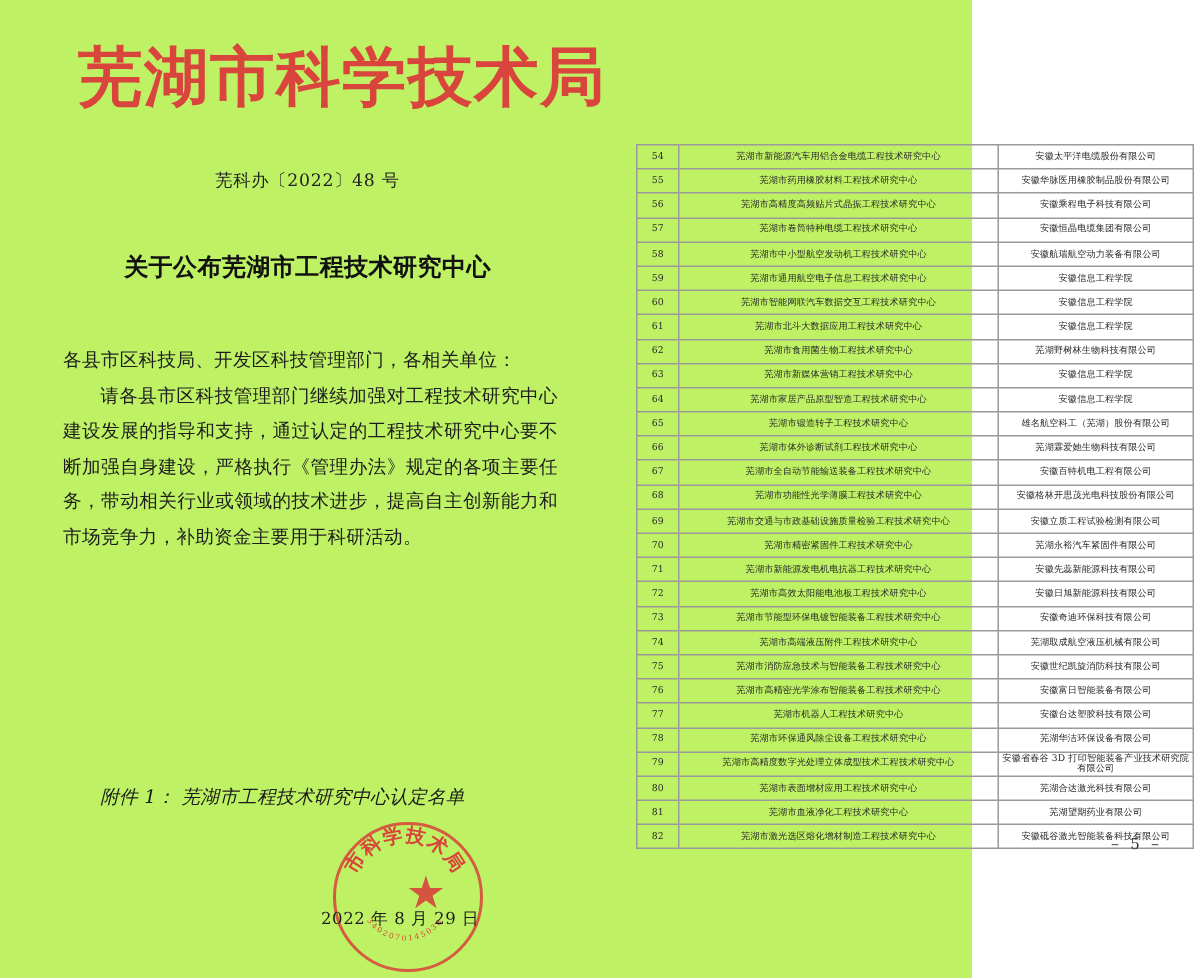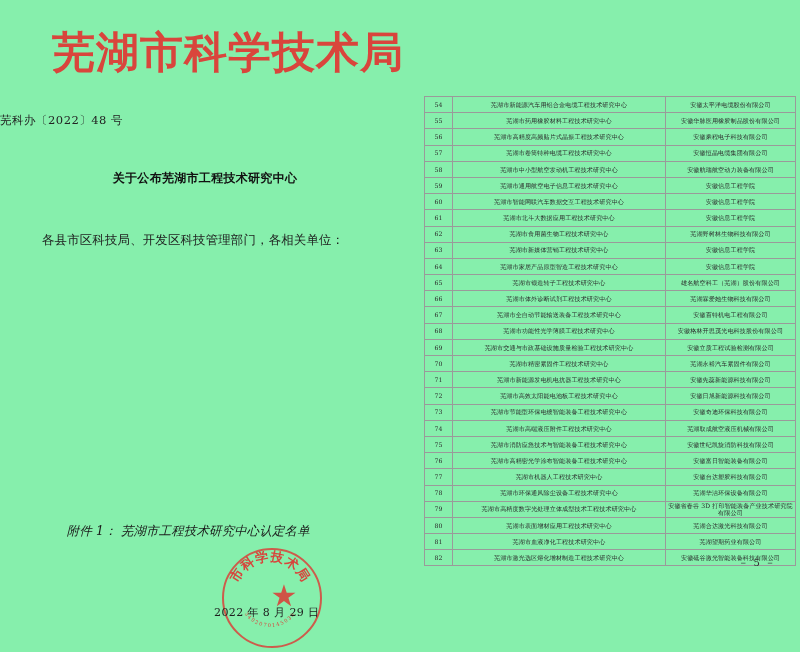--- a/index.html
+++ b/index.html
@@ -9,23 +9,23 @@
   }
   body {
     width: 800px;
     height: 652px;
     overflow: hidden;
     font-family: "DejaVu Serif", "Liberation Serif", serif;
     color: #1a1a1a;
   }
   .page {
     position: relative;
-    width: 800px;
+    width: 648px;
     height: 652px;
-    background: #86efac;
+    background: #bef264;
   }
 
   
   .doc {
     position: absolute;
     left: 0;
     top: 0;
     width: 410px;
     height: 652px;
     padding: 0;
@@ -43,33 +43,33 @@
     font-size: 43px;
     line-height: 52px;
     letter-spacing: 1px;
     white-space: nowrap;
   }
   .docnum {
     position: absolute;
     left: 0;
     top: 113px;
     width: 410px;
-    text-align: left;
+    text-align: center;
     font-size: 11.5px;
     letter-spacing: 0.5px;
     color: #222;
   }
   .doc-title {
     position: absolute;
     left: 40px;
     top: 166px;
     width: 330px;
     text-align: center;
     font-weight: bold;
-    font-size: 12px;
+    font-size: 16px;
     line-height: 24px;
     color: #111;
     letter-spacing: 0.3px;
   }
   .body-text {
     position: absolute;
     left: 42px;
     top: 228px;
     width: 330px;
     font-size: 12.4px;
@@ -222,20 +222,21 @@
     <div class="letterhead">芜湖市科学技术局</div>
 
     <div class="docnum">芜科办〔2022〕48 号</div>
 
     <div class="doc-title">
       <div>关于公布芜湖市工程技术研究中心</div>
     </div>
 
     <div class="body-text">
       <p>各县市区科技局、开发区科技管理部门，各相关单位：</p>
+      <p class="indent">请各县市区科技管理部门继续加强对工程技术研究中心建设发展的指导和支持，通过认定的工程技术研究中心要不断加强自身建设，严格执行《管理办法》规定的各项主要任务，带动相关行业或领域的技术进步，提高自主创新能力和市场竞争力，补助资金主要用于科研活动。</p>
     </div>
 
     <div class="attachments">
       <div class="att-line">
         <span>附件 1：</span>
         <span>芜湖市工程技术研究中心认定名单</span>
       </div>
     </div>
 
     <div class="sealwrap">

